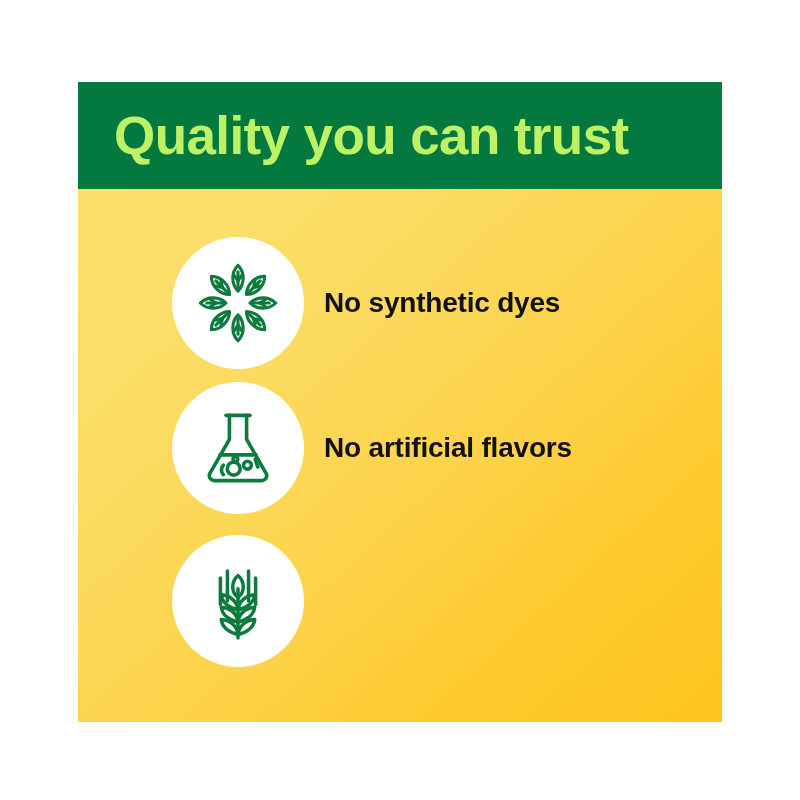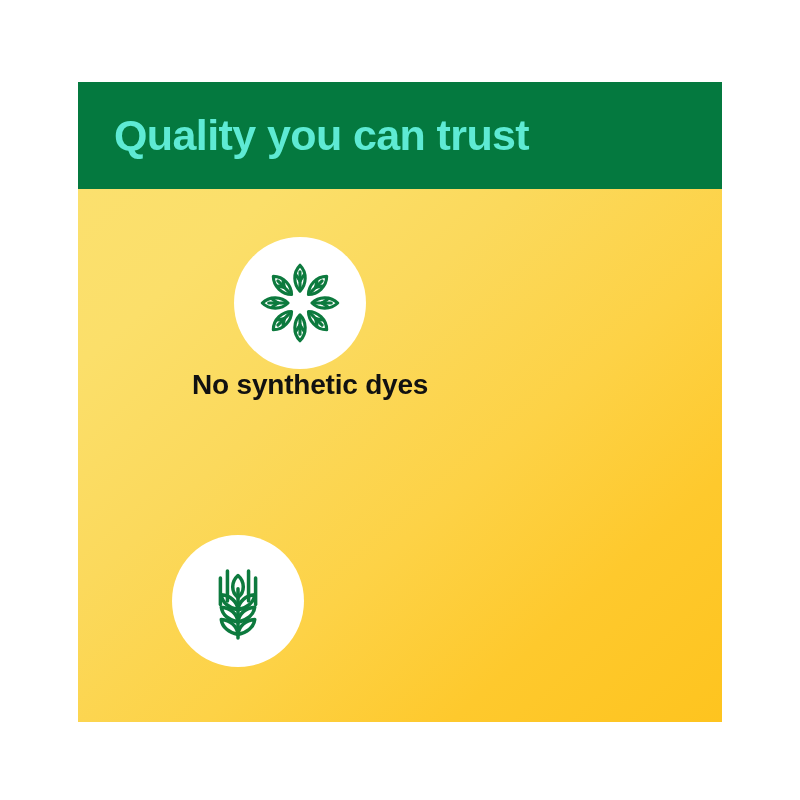--- a/index.html
+++ b/index.html
@@ -26,23 +26,23 @@
     top: 82px;
     width: 644px;
     height: 107px;
     background: #04793f;
     display: flex;
     align-items: center;
     box-sizing: border-box;
     padding-left: 36px;
   }
   .header-title {
-    color: #5eead4;
+    color: #bef264;
     font-family: "Liberation Sans", sans-serif;
-    font-size: 43px;
+    font-size: 53px;
     font-weight: bold;
     letter-spacing: -0.6px;
     line-height: 1;
     white-space: nowrap;
     margin: 0;
   }
   
   .body-panel {
     position: absolute;
     left: 78px;
@@ -65,21 +65,20 @@
     top: 0;
     width: 644px;
     height: 533px;
   }
   .feature-row {
     position: absolute;
     left: 94px;
     display: flex;
     align-items: center;
     height: 132px;
-    flex-direction: column;
   }
   .feature-row.row-0 { top: 48px; }
   .feature-row.row-1 { top: 193px; }
   .feature-row.row-2 { top: 346px; }
 
   .icon-badge {
     width: 132px;
     height: 132px;
     border-radius: 50%;
     background: #ffffff;
@@ -168,20 +167,39 @@
                     <path d="M0,-24 L4,-30"></path>
                   </g>
                 </g>
               </g>
             </svg>
           </span>
         </div>
         <div class="feature-label">No synthetic dyes</div>
       </div>
 
+      <div class="feature-row row-1">
+        <div class="icon-badge">
+          <span>
+            <svg width="86" height="86" viewBox="0 0 100 100" aria-hidden="true">
+              <g fill="none" stroke="#0d7a3e" stroke-width="4.2" stroke-linecap="round" stroke-linejoin="round">
+                <path d="M36,12 L64,12"></path>
+                <path d="M40,12 L40,40 L17,80 A6,6 0 0 0 22,88 L78,88 A6,6 0 0 0 83,80 L60,40 L60,12"></path>
+                <path d="M29,58 L71,58"></path>
+                <circle cx="45" cy="74" r="7.5"></circle>
+                <circle cx="61" cy="70" r="4.6"></circle>
+                <circle cx="47" cy="63" r="2.8"></circle>
+                <path d="M33,70 A8,8 0 0 0 33,81"></path>
+                <path d="M70,63 L73,72"></path>
+              </g>
+            </svg>
+          </span>
+        </div>
+        <div class="feature-label">No artificial flavors</div>
+      </div>
 
       <div class="feature-row row-2">
         <div class="icon-badge">
           <span>
             <svg width="88" height="88" viewBox="0 0 100 100" aria-hidden="true">
               <g fill="none" stroke="#0d7a3e" stroke-width="4" stroke-linecap="round" stroke-linejoin="round">
                 <path d="M50,92 L50,36"></path>
                 <path d="M50,46 C42,40 42,28 50,21 C58,28 58,40 50,46 Z"></path>
                 <path d="M50,60 C40,58 32,52 31,43 C41,44 49,50 50,60 Z"></path>
                 <path d="M50,60 C60,58 68,52 69,43 C59,44 51,50 50,60 Z"></path>

